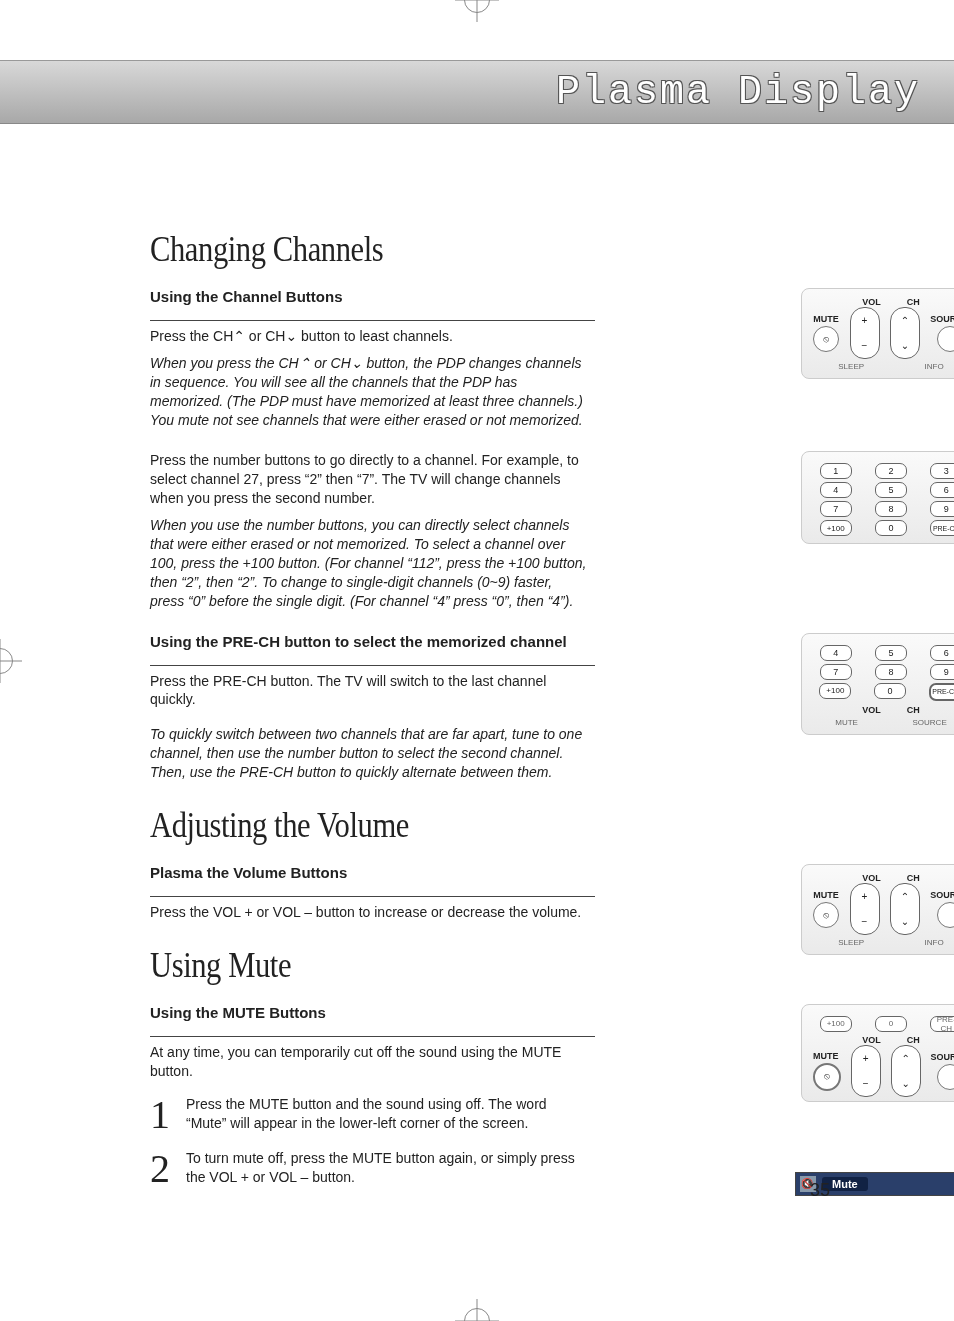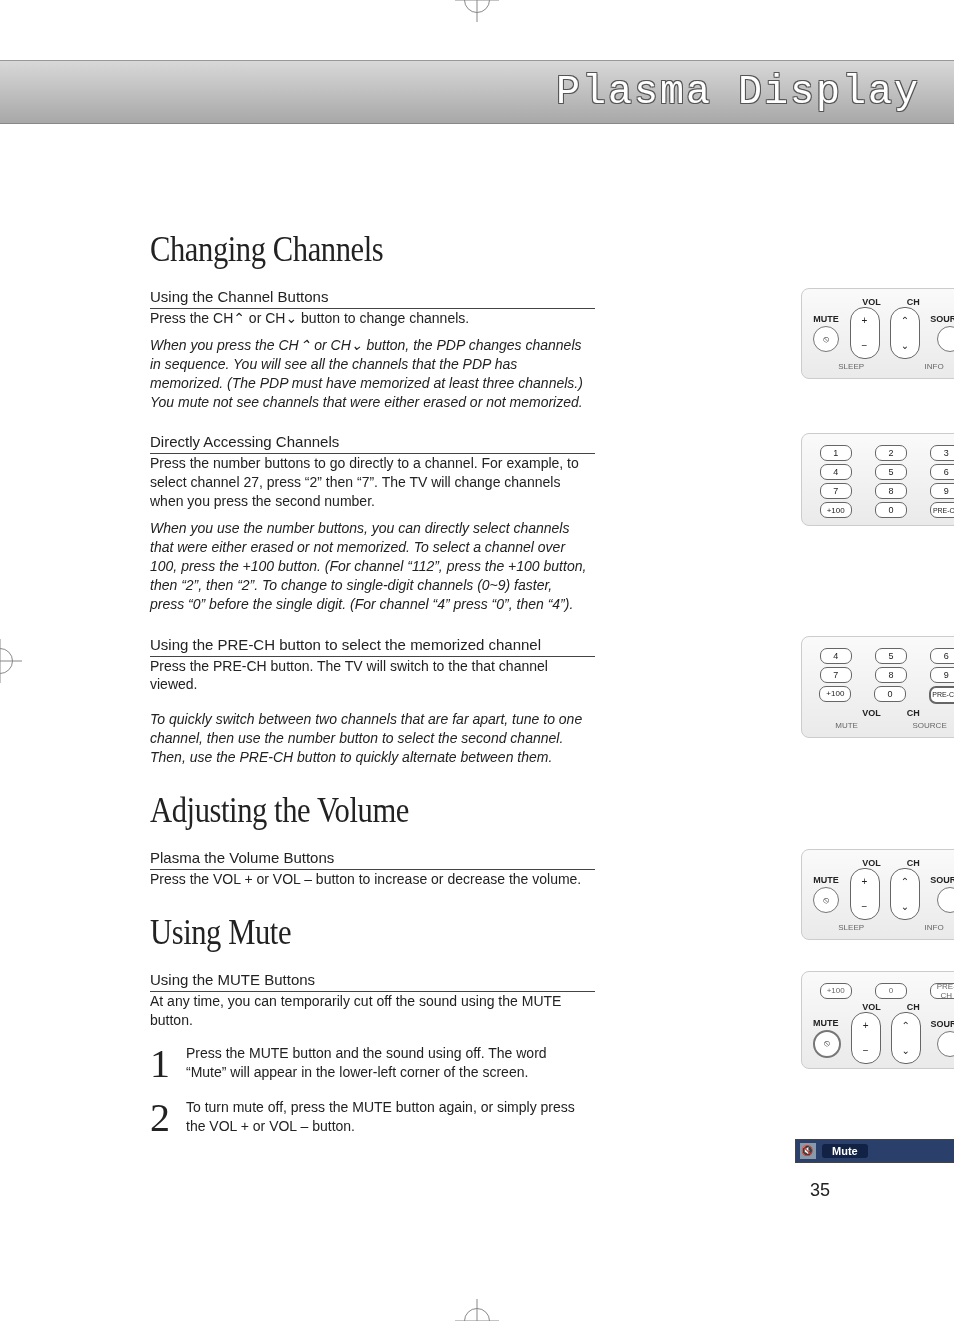--- a/index.html
+++ b/index.html
@@ -61,23 +61,24 @@
     font-family: "Times New Roman", serif;
     font-weight: 400;
     font-size: 36px;
     margin: 0 0 18px 0;
     letter-spacing: -0.5px;
     transform: scaleX(0.85);
     transform-origin: left;
   }
   .sub {
     font-size: 15px;
-    font-weight: normal;
+    font-weight: bold;
     border-bottom: 1px solid #444;
-    padding-bottom: 3px;
+    padding-bottom: 15px;
+    margin-bottom: 6px;
     width: 445px;
   }
   .body, .body-italic {
     font-size: 14px;
     line-height: 1.35;
     width: 440px;
   }
   .body-italic { font-style: italic; }
   .block { margin-bottom: 22px; }
 
@@ -161,21 +162,21 @@
   <span class="title">Plasma Display</span>
 </div>
 
 <div class="content">
 
   <h1 class="section">Changing Channels</h1>
 
   <div class="block" style="position:relative;">
     <div class="sub">Using the Channel Buttons</div>
     <div class="body">
-      <span>Press the CH</span><span>⌃</span><span> or CH</span><span>⌄</span><span> button to change channels.</span>
+      <span>Press the CH</span><span>⌃</span><span> or CH</span><span>⌄</span><span> button to least channels.</span>
     </div>
     <div class="body-italic" style="margin-top:8px;">
       <span>When you press the CH</span><span>⌃</span><span> or CH</span><span>⌄</span><span> button, the PDP changes channels in sequence. You will see all the channels that the PDP has memorized. (The PDP must have memorized at least three channels.)</span>
       <br>
       <span>You mute not see channels that were either erased or not memorized.</span>
     </div>
 
     <div class="right-fig" style="top:0;">
       <div class="remote-panel">
         <div class="top-row">
@@ -202,21 +203,20 @@
         </div>
         <div class="row">
             <span class="tiny">SLEEP</span>
             <span class="tiny">INFO</span>
           </div>
       </div>
     </div>
   </div>
 
   <div class="block" style="position:relative;">
-    <div class="sub">Directly Accessing Channels</div>
     <div class="body">Press the number buttons to go directly to a channel. For example, to select channel 27, press “2” then “7”. The TV will change channels when you press the second number.</div>
     <div class="body-italic" style="margin-top:8px;">When you use the number buttons, you can directly select channels that were either erased or not memorized. To select a channel over 100, press the +100 button. (For channel “112”, press the +100 button, then “2”, then “2”. To change to single-digit channels (0~9) faster, press “0” before the single digit. (For channel “4” press “0”, then “4”).</div>
 
     <div class="right-fig" style="top:0;">
       <div class="remote-panel">
         <div class="row">
           <div class="pill">1</div>
           <div class="pill">2</div>
           <div class="pill">3</div>
         </div>
@@ -234,21 +234,21 @@
           <div class="pill" style="font-size:8px;">+100</div>
           <div class="pill">0</div>
           <div class="pill" style="font-size:7px;">PRE-CH</div>
         </div>
       </div>
     </div>
   </div>
 
   <div class="block" style="position:relative;">
     <div class="sub">Using the PRE-CH button to select the memorized channel</div>
-    <div class="body">Press the PRE-CH button. The TV will switch to the that channel viewed.</div>
+    <div class="body">Press the PRE-CH button. The TV will switch to the last channel quickly.</div>
     <div class="body-italic" style="margin-top:16px;">To quickly switch between two channels that are far apart, tune to one channel, then use the number button to select the second channel. Then, use the PRE-CH button to quickly alternate between them.</div>
 
     <div class="right-fig" style="top:0;">
       <div class="remote-panel">
         <div class="row">
           <div class="pill">4</div>
           <div class="pill">5</div>
           <div class="pill">6</div>
         </div>
         <div class="row">

